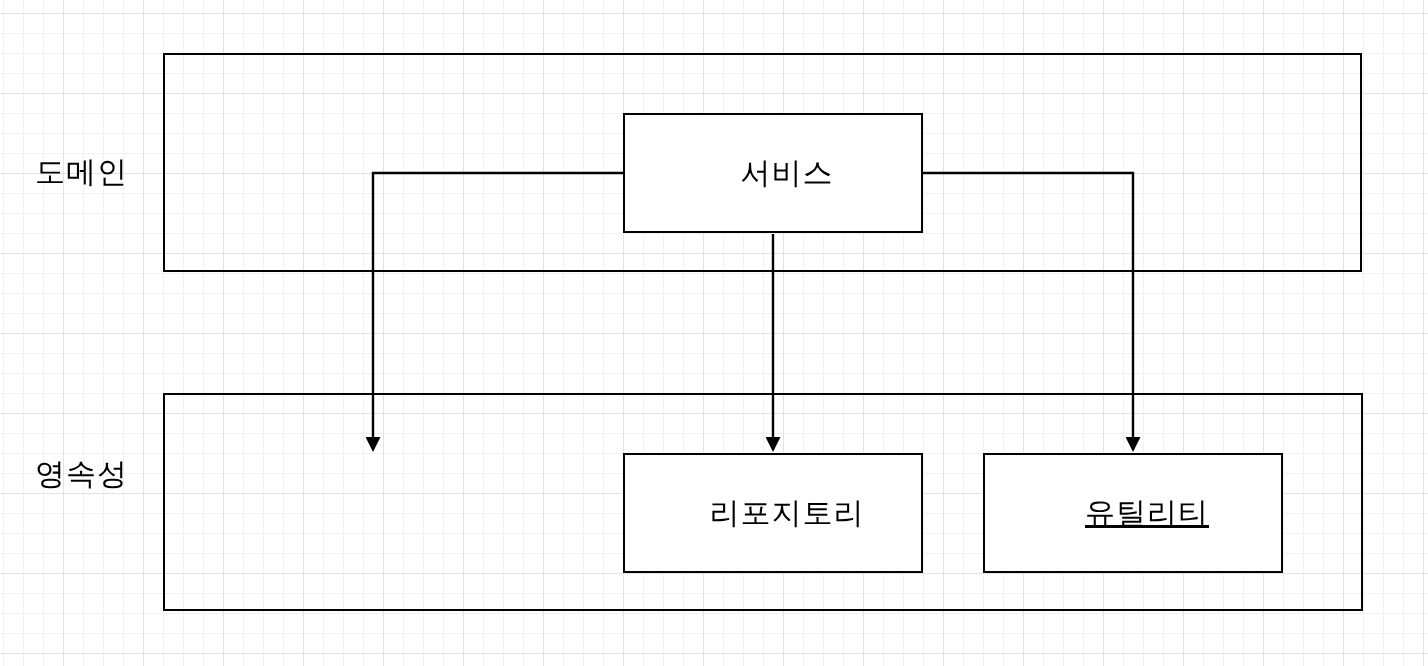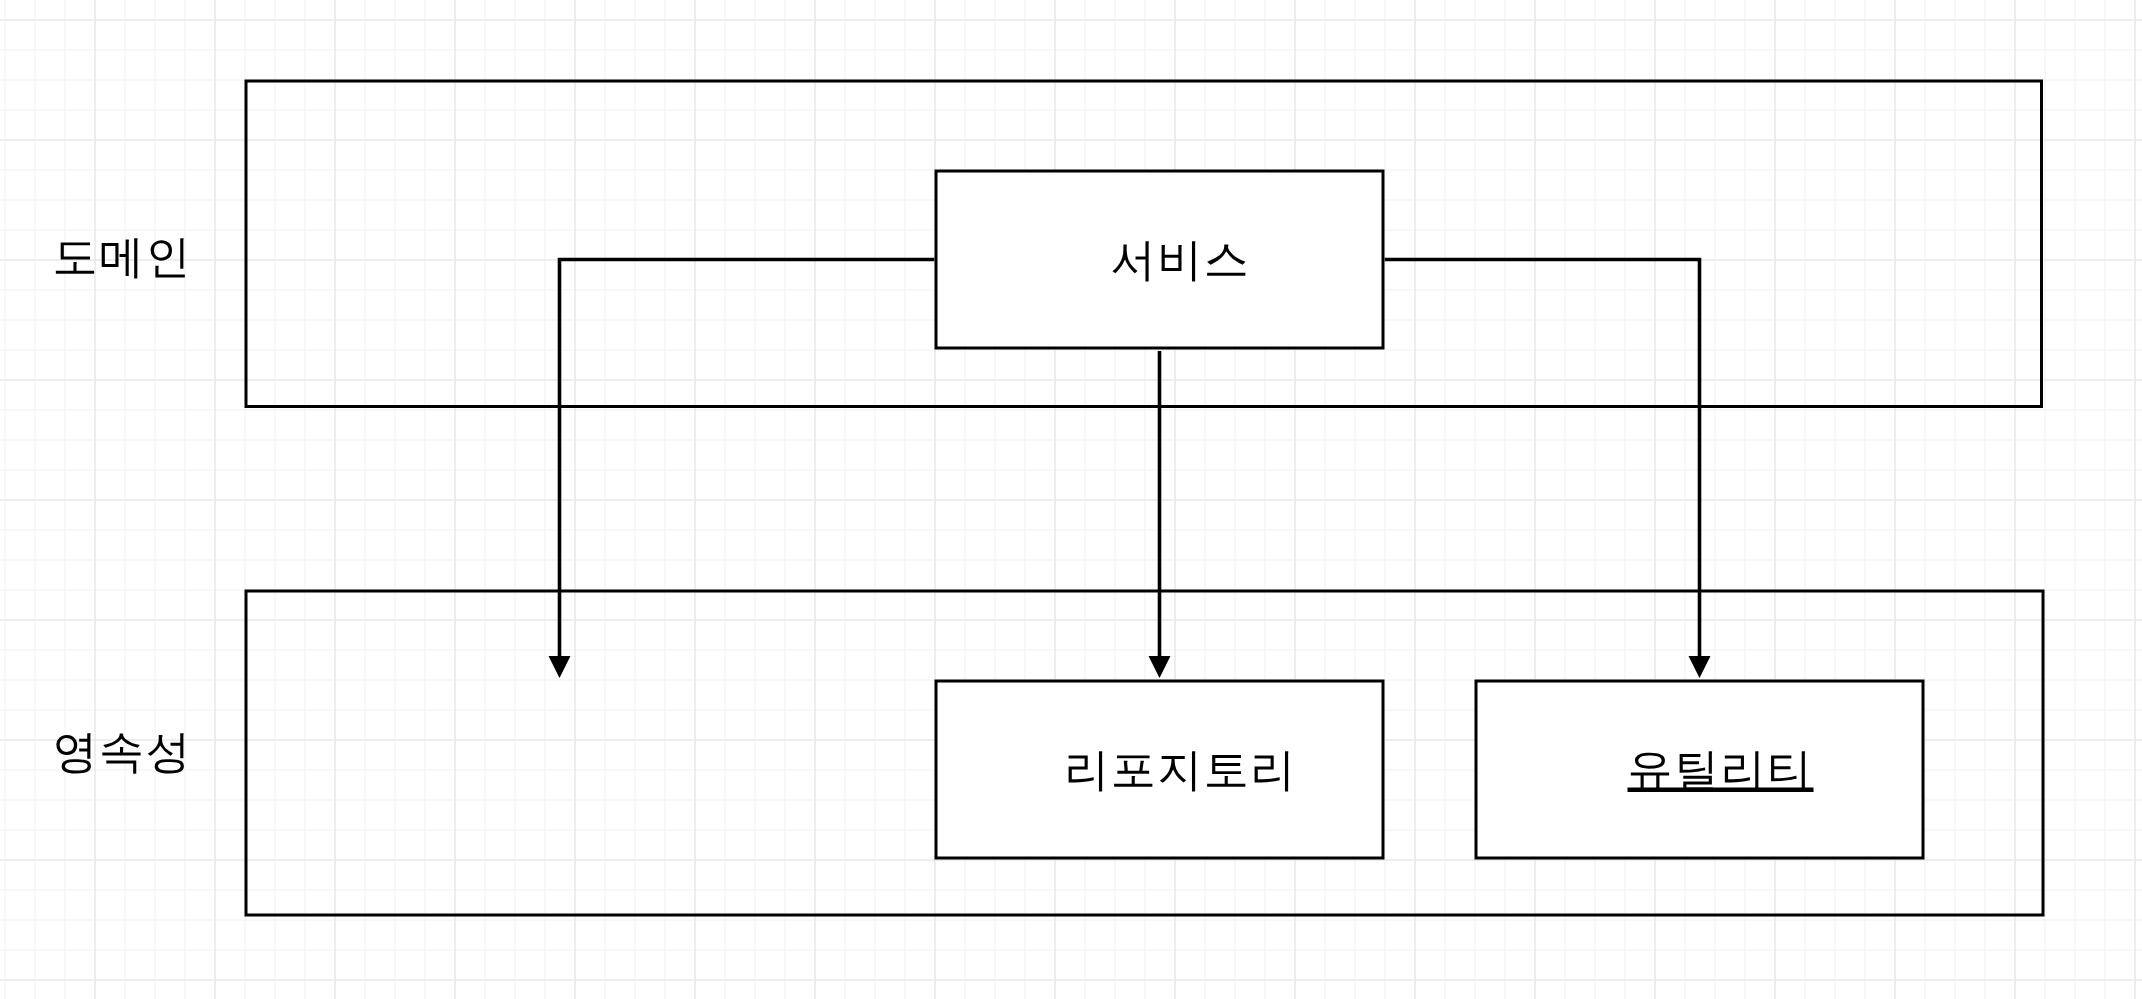--- a/index.html
+++ b/index.html
@@ -38,21 +38,21 @@
     width: 163px;
     height: 36px;
     line-height: 36px;
     text-align: center;
     font-size: 30px;
     font-weight: 500;
     letter-spacing: 1px;
     user-select: none;
   }
   .lane-label-domain      { top: 154px; }
-  .lane-label-persistence { top: 484px; }
+  .lane-label-persistence { top: 456px; }
   .node {
     position: absolute;
     width: 300px;
     height: 120px;
     border: 2px solid var(--stroke, #000000);
     background: var(--node-fill, #ffffff);
     box-sizing: border-box;
     display: flex;
     align-items: center;
     justify-content: center;

